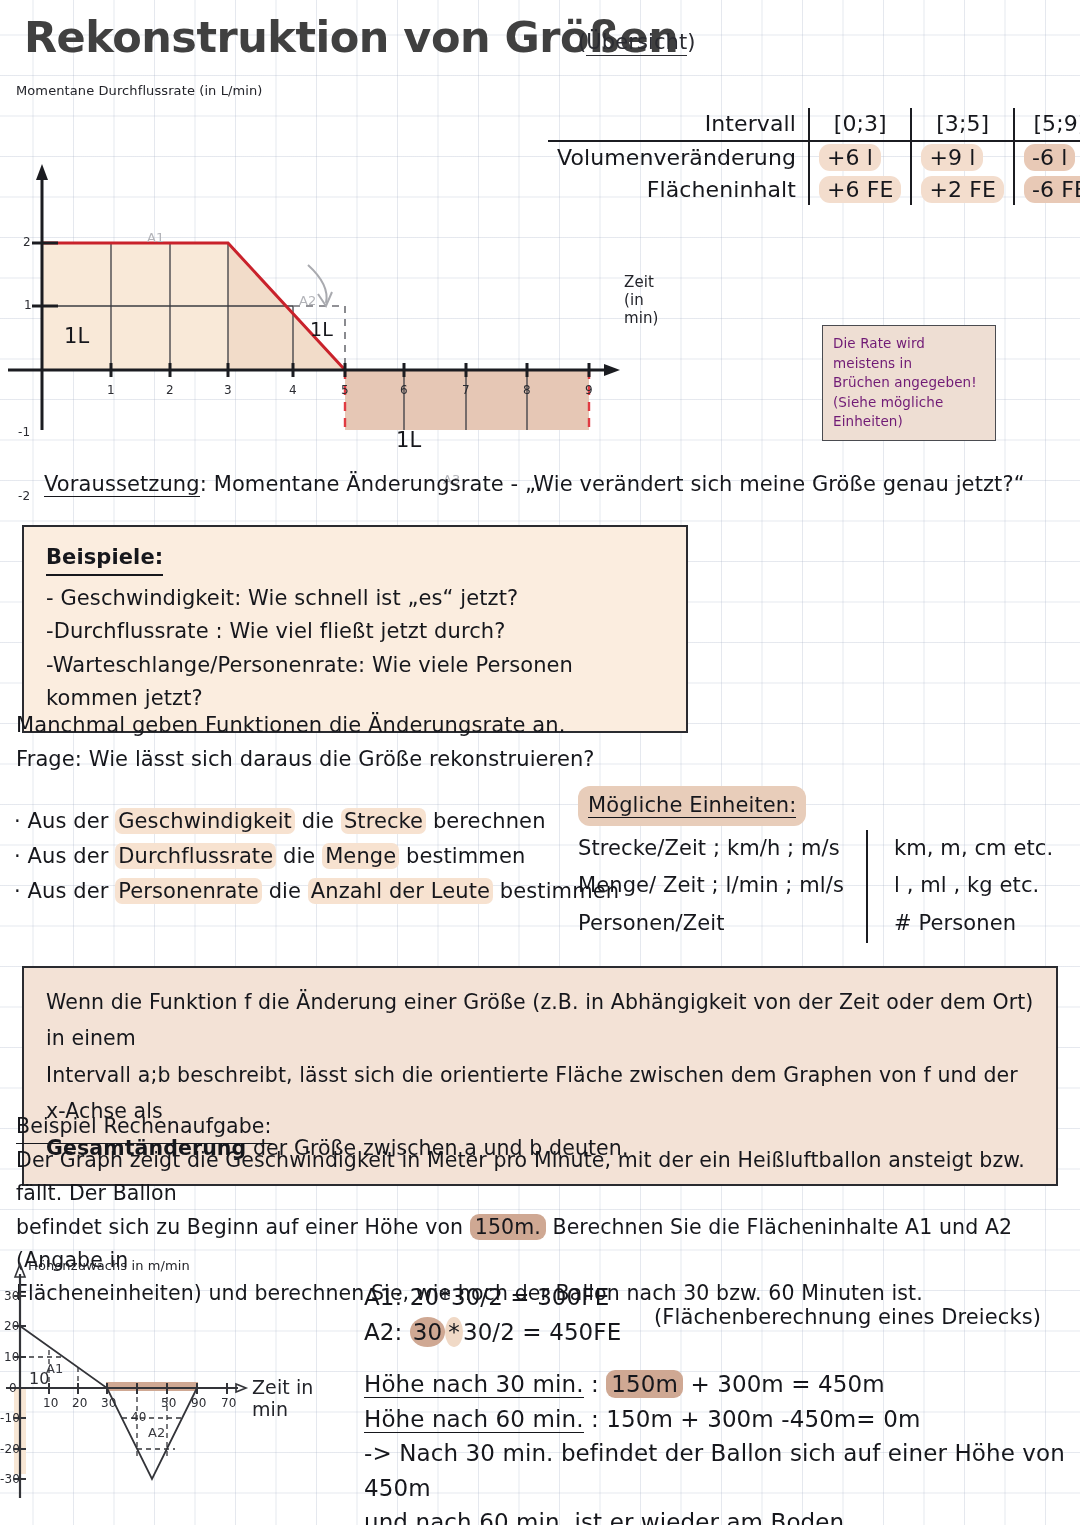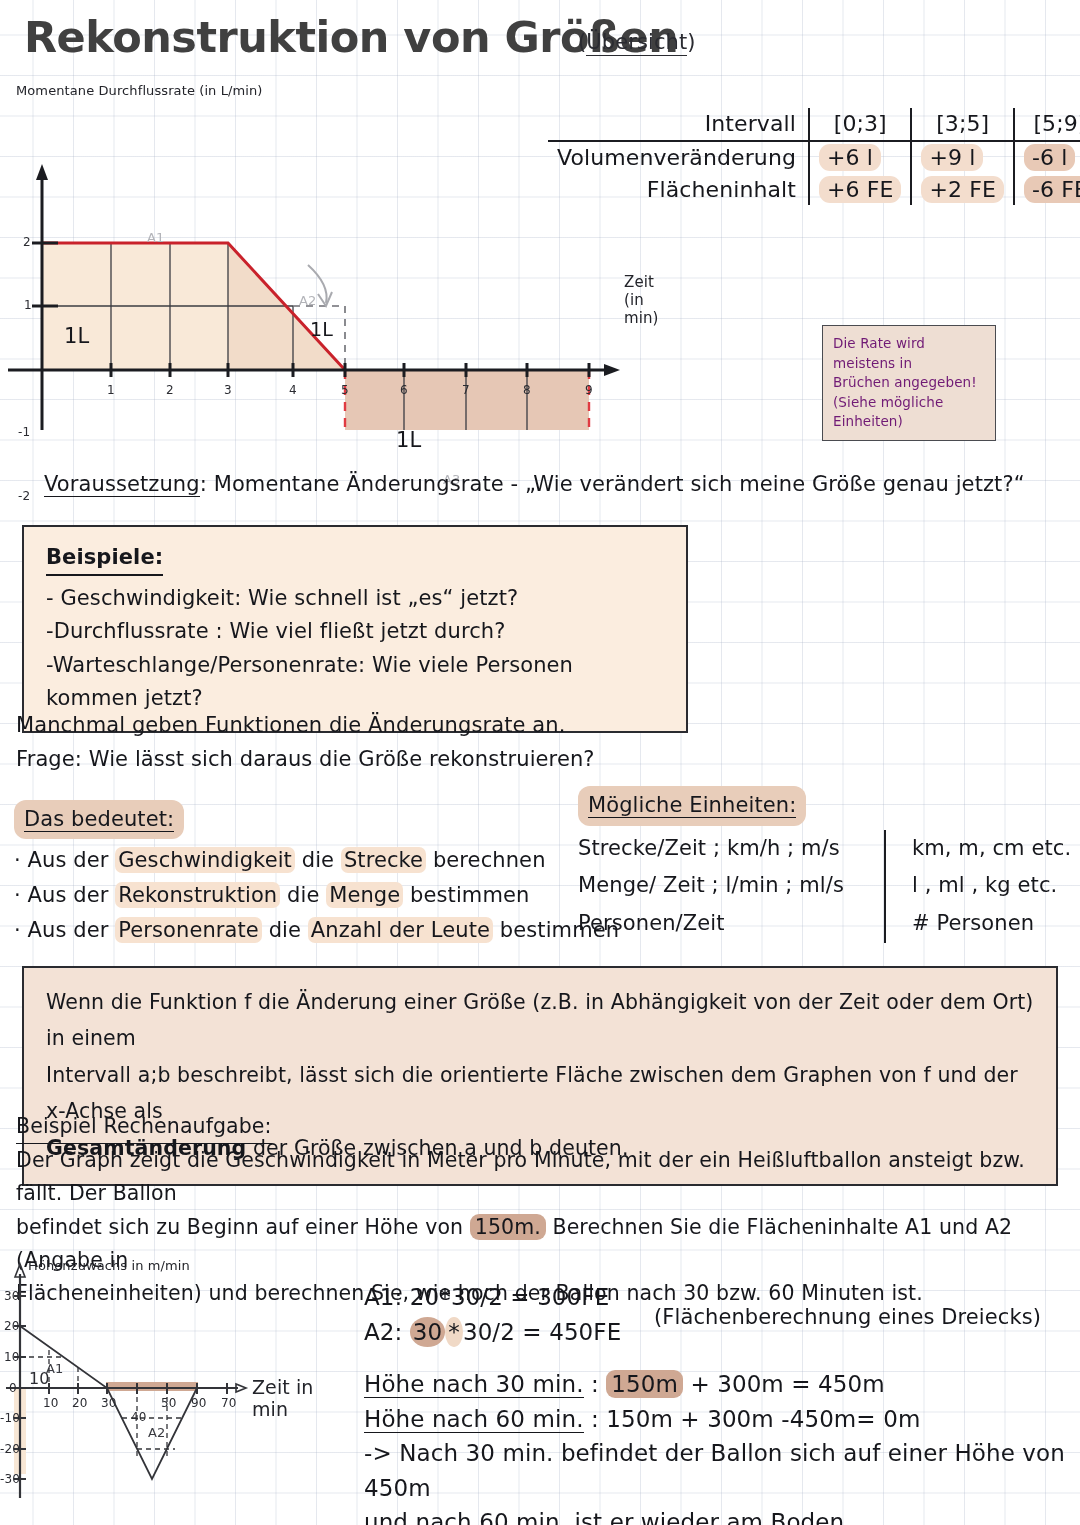--- a/index.html
+++ b/index.html
@@ -62,21 +62,21 @@
   #bedeutet ul{margin:4px 0 0 0;padding:0;}
   #bedeutet li:before{content:"· ";}
   .hlw{background:#f7e2d0;border-radius:7px;padding:1px 3px;}
 
   
   #einheiten{left:578px;top:786px;font-size:21px;line-height:1.7;color:#16171c;}
   #einheiten .hd{background:#e8cdba;border-radius:12px;padding:2px 10px;display:inline-block;}
   #einheiten .hd span{border-bottom:1.8px solid #16171c;}
   #einheiten table{border-collapse:collapse;margin-top:4px;}
   #einheiten td{padding:1px 0;white-space:nowrap;}
-  #einheiten td.left{padding-right:40px;margin-top:36px;}
+  #einheiten td.left{padding-right:22px;margin-top:36px;}
   #einheiten td.right{border-left:2px solid #1b1c21;padding-left:26px;}
 
   
   #defbox{left:22px;top:966px;width:988px;background:#f3e2d6;border:2px solid #2a2b30;
           padding:16px 22px 18px 22px;font-size:20.5px;line-height:1.78;color:#16171c;}
   #defbox b{font-weight:700;}
 
   
   #rech{left:16px;top:1110px;font-size:20.5px;line-height:1.62;color:#16171c;width:1040px;}
   #rech .hd{border-bottom:1.8px solid #16171c;display:inline-block;}
@@ -232,27 +232,26 @@
   <div>-Durchflussrate : Wie viel fließt jetzt durch?</div>
   <div>-Warteschlange/Personenrate: Wie viele Personen kommen jetzt?</div>
 </div>
 
 <div class="abs nb" id="mid">
   <div>Manchmal geben Funktionen die Änderungsrate an.</div>
   <div>Frage: Wie lässt sich daraus die Größe rekonstruieren?</div>
 </div>
 
 <div class="abs nb" id="bedeutet">
-  <div class="hd"><span>Das bedeutet:</span></div>
   <ul>
     <li>
       <span>Aus der </span><span class="hlw">Geschwindigkeit</span><span> die </span><span class="hlw">Strecke</span><span> berechnen</span>
     </li>
     <li>
-      <span>Aus der </span><span class="hlw">Rekonstruktion</span><span> die </span><span class="hlw">Menge</span><span> bestimmen</span>
+      <span>Aus der </span><span class="hlw">Durchflussrate</span><span> die </span><span class="hlw">Menge</span><span> bestimmen</span>
     </li>
     <li>
       <span>Aus der </span><span class="hlw">Personenrate</span><span> die </span><span class="hlw">Anzahl der Leute</span><span> bestimmen</span>
     </li>
   </ul>
 </div>
 
 <div class="abs nb" id="einheiten">
   <div class="hd"><span>Mögliche Einheiten:</span></div>
   <table>

